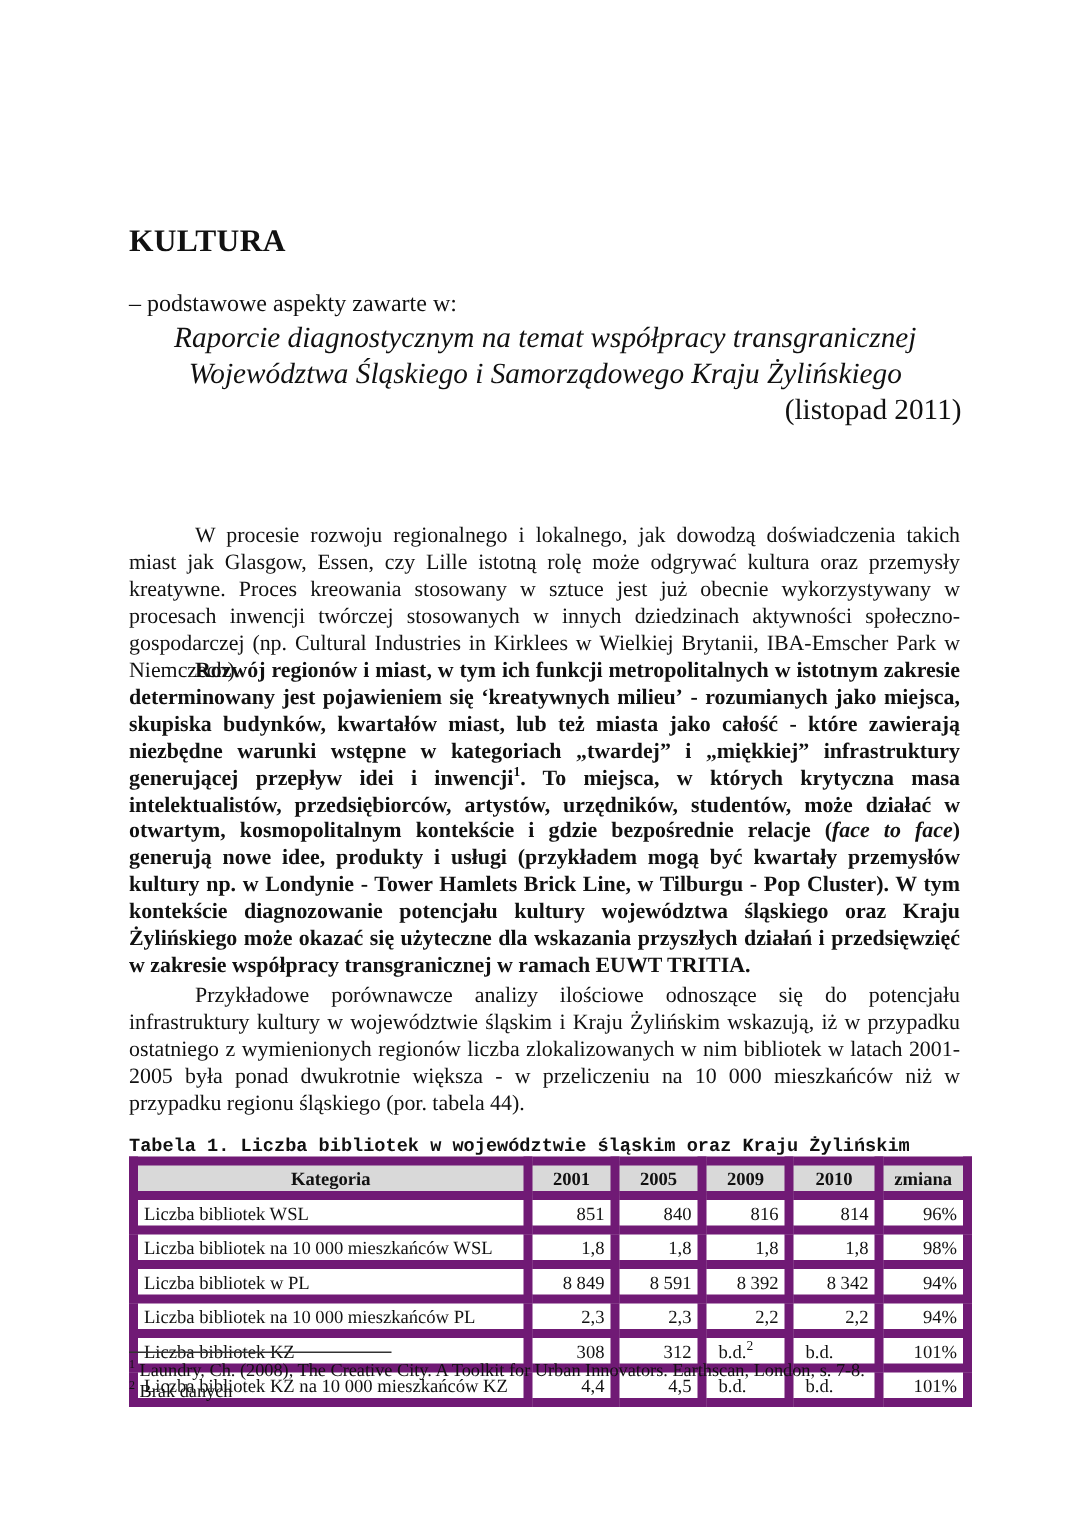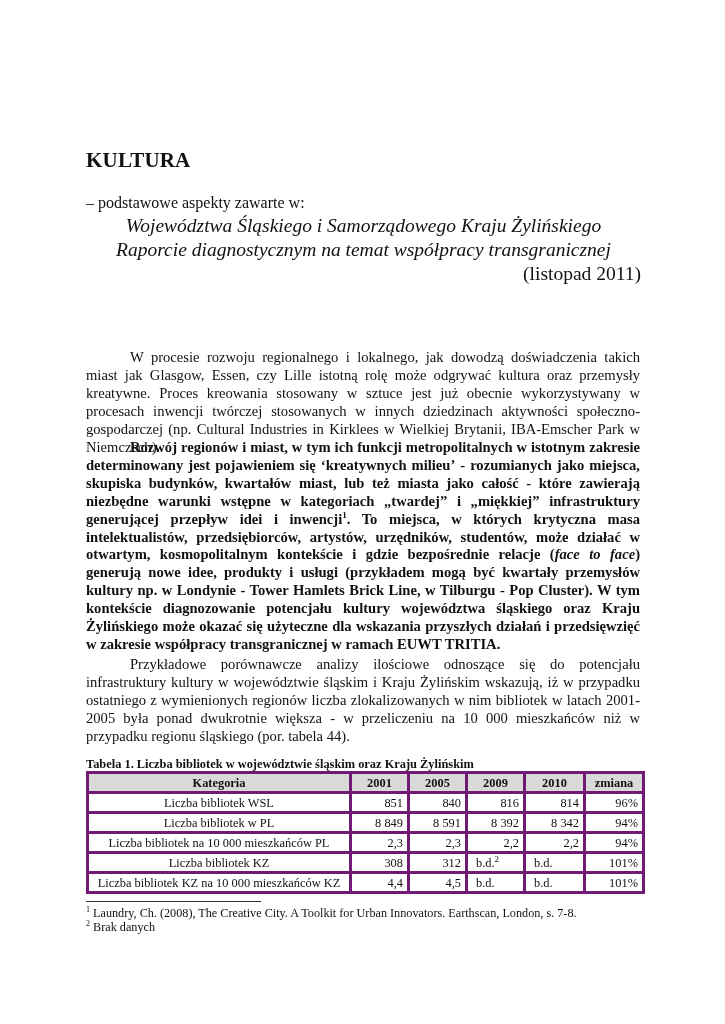--- a/index.html
+++ b/index.html
@@ -13,44 +13,44 @@
   .subtitle-block .plain { display: block; text-align: right; }
   .body-text { position: absolute; left: 86px; width: 554px; font-size: 14.6px; line-height: 17.9px; text-align: justify; margin: 0; }
   .body-text p { margin: 0; text-indent: 44px; }
   .p1 { top: 349px; }
   .p2 { top: 439px; font-weight: bold; }
   sup { font-size: 9px; line-height: 0; vertical-align: super; }
   .section-heading { position: absolute; left: 86px; top: 632px; margin: 0;
                      font-family: "Liberation Sans", "DejaVu Sans", sans-serif;
                      font-style: italic; font-weight: bold; font-size: 16.5px; }
   .p3 { top: 656px; }
-  .table-caption { position: absolute; left: 86px; top: 757px; margin: 0; font-size: 12.4px; font-weight: bold; }
+  .table-caption { position: absolute; left: 86px; top: 757px; margin: 0; font-size: 12.4px; font-weight: bold; font-family: Liberation Mono, monospace; }
   table.data { position: absolute; left: 86px; top: 771px; border-collapse: collapse; font-size: 12.4px; }
-  table.data th, table.data td { border: 3px solid #701a75; padding: 0 4px; height: 17px; line-height: 16px; }
+  table.data th, table.data td { border: 6px solid #701a75; padding: 0 4px; height: 17px; line-height: 16px; }
   table.data th { background: #d9d9d9; font-weight: bold; text-align: center; }
   table.data td.num { text-align: right; }
   table.data td.bd { text-align: left; padding-left: 8px; }
-  table.data td.cat { text-align: center; }
+  table.data td.cat { text-align: left; }
   .fn-rule { position: absolute; left: 86px; top: 901px; width: 175px; border-top: 1px solid #333; }
   .footnotes { position: absolute; left: 86px; top: 906px; font-size: 12.2px; line-height: 14px; }
   .footnotes div { margin: 0; }
   .footnotes sup { font-size: 8px; }
 </style>
 </head>
 <body>
 
 <div class="page">
 
   <h1 class="title">KULTURA</h1>
 
   <p class="subtitle-lead">– podstawowe aspekty zawarte w:</p>
 
   <div class="subtitle-block">
+    <span class="it">Raporcie diagnostycznym na temat współpracy transgranicznej</span>
     <span class="it">Województwa Śląskiego i Samorządowego Kraju Żylińskiego</span>
-    <span class="it">Raporcie diagnostycznym na temat współpracy transgranicznej</span>
     <span class="plain">(listopad 2011)</span>
   </div>
 
   <div class="body-text p1">
     <p>W procesie rozwoju regionalnego i lokalnego, jak dowodzą doświadczenia takich miast jak Glasgow, Essen, czy Lille istotną rolę może odgrywać kultura oraz przemysły kreatywne. Proces kreowania stosowany w sztuce jest już obecnie wykorzystywany w procesach inwencji twórczej stosowanych w innych dziedzinach aktywności społeczno-gospodarczej (np. Cultural Industries in Kirklees w Wielkiej Brytanii, IBA-Emscher Park w Niemczech).</p>
   </div>
 
   <div class="body-text p2">
     <p><span>Rozwój regionów i miast, w tym ich funkcji metropolitalnych w istotnym zakresie determinowany jest pojawieniem się </span><b>‘kreatywnych milieu’</b><span> - rozumianych jako miejsca, skupiska budynków, kwartałów miast, lub też miasta jako całość - które zawierają niezbędne warunki wstępne w kategoriach „twardej” i „miękkiej” infrastruktury generującej przepływ idei i inwencji</span><sup>1</sup><span>. To miejsca, w których krytyczna masa intelektualistów, przedsiębiorców, artystów, urzędników, studentów, może działać w otwartym, kosmopolitalnym kontekście i gdzie bezpośrednie relacje (</span><i>face to face</i><span>) generują nowe idee,  produkty i usługi (przykładem mogą być kwartały przemysłów kultury np. w Londynie - Tower Hamlets Brick Line, w Tilburgu - Pop Cluster). W tym kontekście diagnozowanie potencjału kultury województwa śląskiego oraz Kraju Żylińskiego może okazać się użyteczne dla wskazania przyszłych działań i przedsięwzięć w zakresie współpracy transgranicznej w ramach EUWT TRITIA.</span></p>
   </div>
@@ -84,20 +84,28 @@
     <tbody>
       <tr>
         <td class="cat">Liczba bibliotek WSL</td>
         <td class="num">851</td>
         <td class="num">840</td>
         <td class="num">816</td>
         <td class="num">814</td>
         <td class="num">96%</td>
       </tr>
       <tr>
+        <td class="cat">Liczba bibliotek na 10 000 mieszkańców WSL</td>
+        <td class="num">1,8</td>
+        <td class="num">1,8</td>
+        <td class="num">1,8</td>
+        <td class="num">1,8</td>
+        <td class="num">98%</td>
+      </tr>
+      <tr>
         <td class="cat">Liczba bibliotek w PL</td>
         <td class="num">8 849</td>
         <td class="num">8 591</td>
         <td class="num">8 392</td>
         <td class="num">8 342</td>
         <td class="num">94%</td>
       </tr>
       <tr>
         <td class="cat">Liczba bibliotek na 10 000 mieszkańców PL</td>
         <td class="num">2,3</td>

